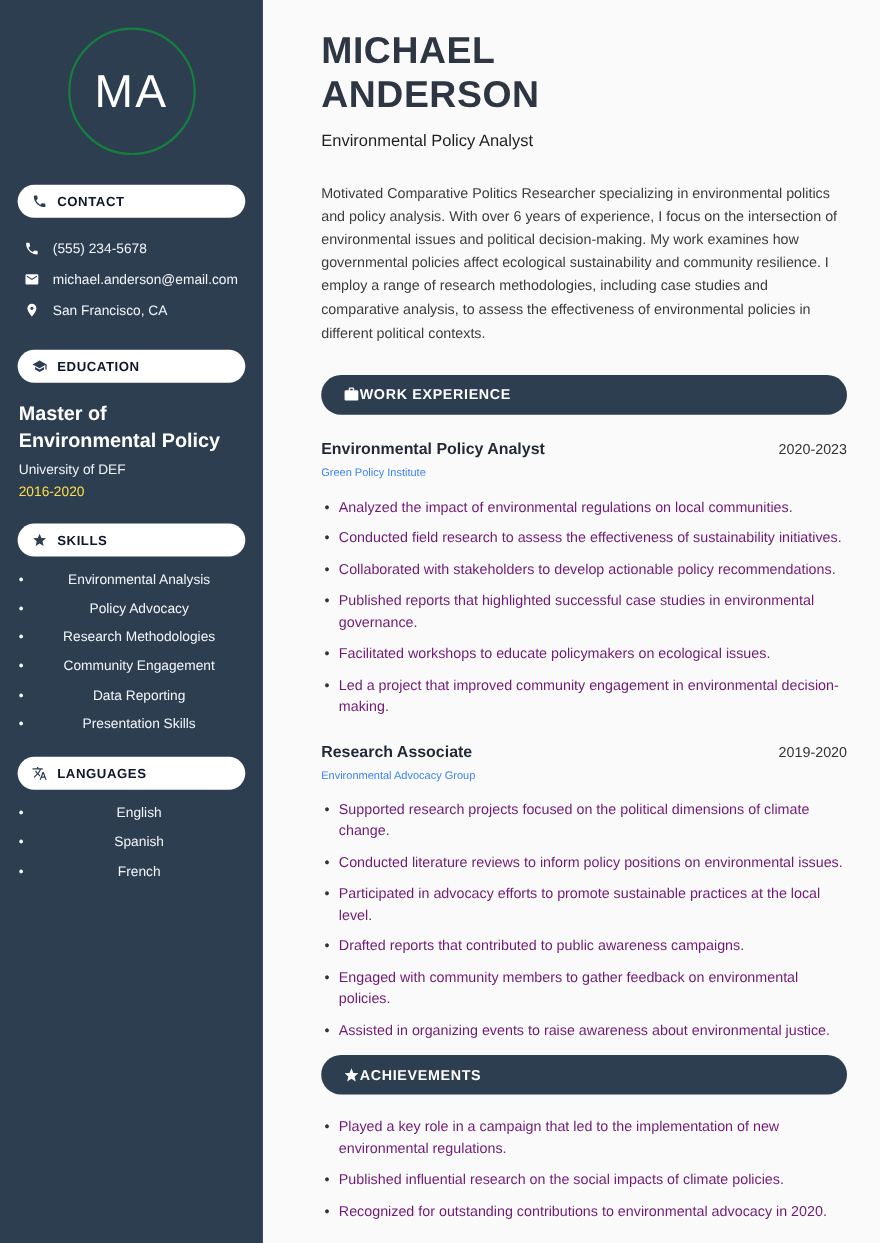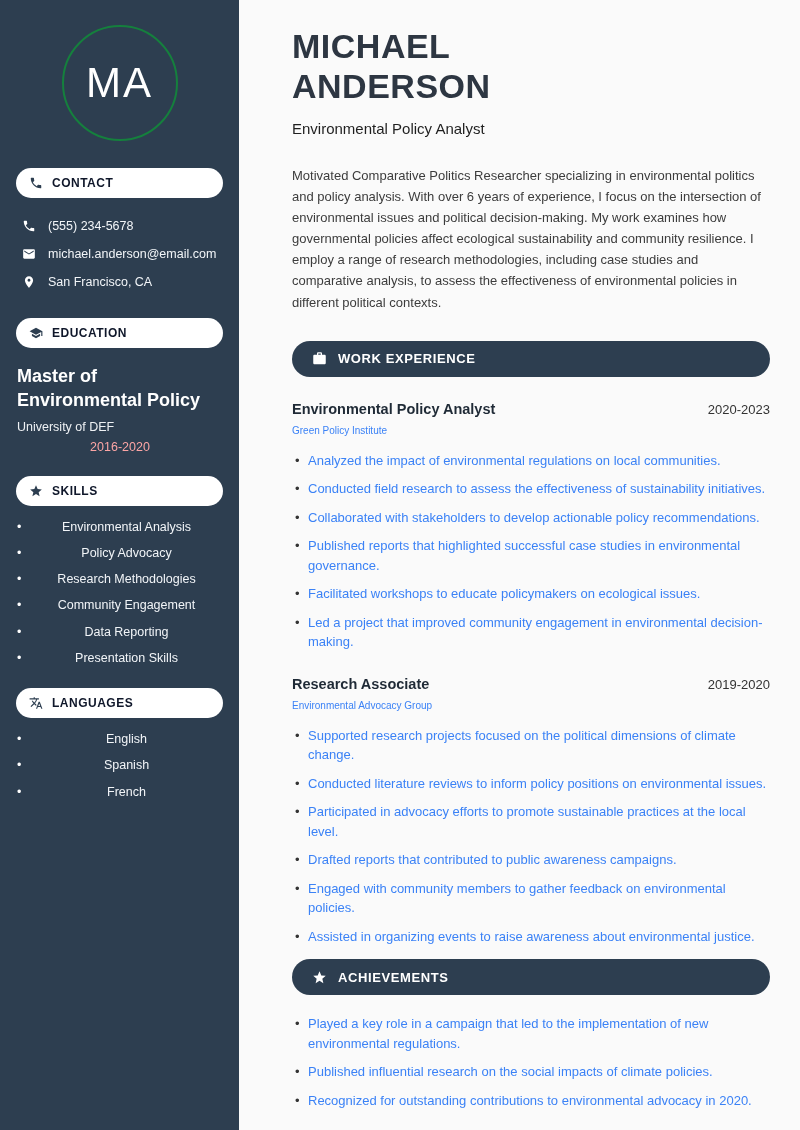--- a/index.html
+++ b/index.html
@@ -37,21 +37,21 @@
   .contact-list { margin: 14px 14px 0 22px; }
   .contact-item {
     display: flex; align-items: center; gap: 12px;
     min-height: 28px; font-size: 12.5px; color: #f2f5f8;
   }
   .contact-item svg { width: 14px; height: 14px; fill: #ffffff; flex: 0 0 auto; }
 
   .edu-block { margin: 16px 16px 0 17px; }
   .edu-degree { font-size: 18px; font-weight: 700; line-height: 1.35; }
   .edu-school { margin-top: 7px; font-size: 12.5px; color: #eef1f4; }
-  .edu-years  { margin-top: 6px; font-size: 12.5px; color: #fca5a5; text-align: center; }
+  .edu-years  { margin-top: 6px; font-size: 12.5px; color: #fde047; }
 
   ul.side-list { margin: 13px 16px 0 17px; list-style: none; text-align: center; }
   ul.side-list li {
     position: relative; padding-left: 13px;
     font-size: 12.5px; color: #f2f5f8; margin-bottom: 10px; line-height: 1.3;
   }
   ul.side-list li::before {
     content: "•"; position: absolute; left: 0; top: 0; color: #ffffff;
   }
 
@@ -63,35 +63,35 @@
   }
   .job-title { margin-top: 13px; font-size: 15px; color: #1f1f1f; }
   .summary {
     margin-top: 28px; font-size: 13px; line-height: 1.63; color: #3c3c3c;
     max-width: 508px;
   }
 
   .section-pill {
     margin-top: 28px; background: #2d3e50; color: #ffffff;
     height: 36px; border-radius: 18px;
-    display: flex; align-items: center; gap: 11px; padding: 0 20px;
+    display: flex; align-items: center; padding: 0 20px;
     font-size: 13px; font-weight: 700; letter-spacing: .6px;
   }
   .section-pill svg { width: 15px; height: 15px; fill: #ffffff; flex: 0 0 auto; }
 
   .job { margin-top: 24px; }
   .job-head { display: flex; justify-content: space-between; align-items: baseline; }
   .job-role { font-size: 14.5px; font-weight: 700; color: #1f2a36; }
   .job-dates { font-size: 13px; color: #333333; }
   .job-company { margin-top: 8px; font-size: 10px; color: #3b82f6; }
 
   ul.bullets { margin-top: 15px; list-style: none; }
   ul.bullets li {
     position: relative; padding-left: 16px; margin-bottom: 9px;
-    font-size: 13px; line-height: 1.5; color: #3b82f6;
+    font-size: 13px; line-height: 1.5; color: #701a75;
   }
   ul.bullets li::before {
     content: "•"; position: absolute; left: 3px; top: 0; color: #333333;
   }
   .ach-pill { margin-top: 13px; }
   ul.ach-bullets { margin-top: 19px; }
 </style>
 </head>
 <body>
 

